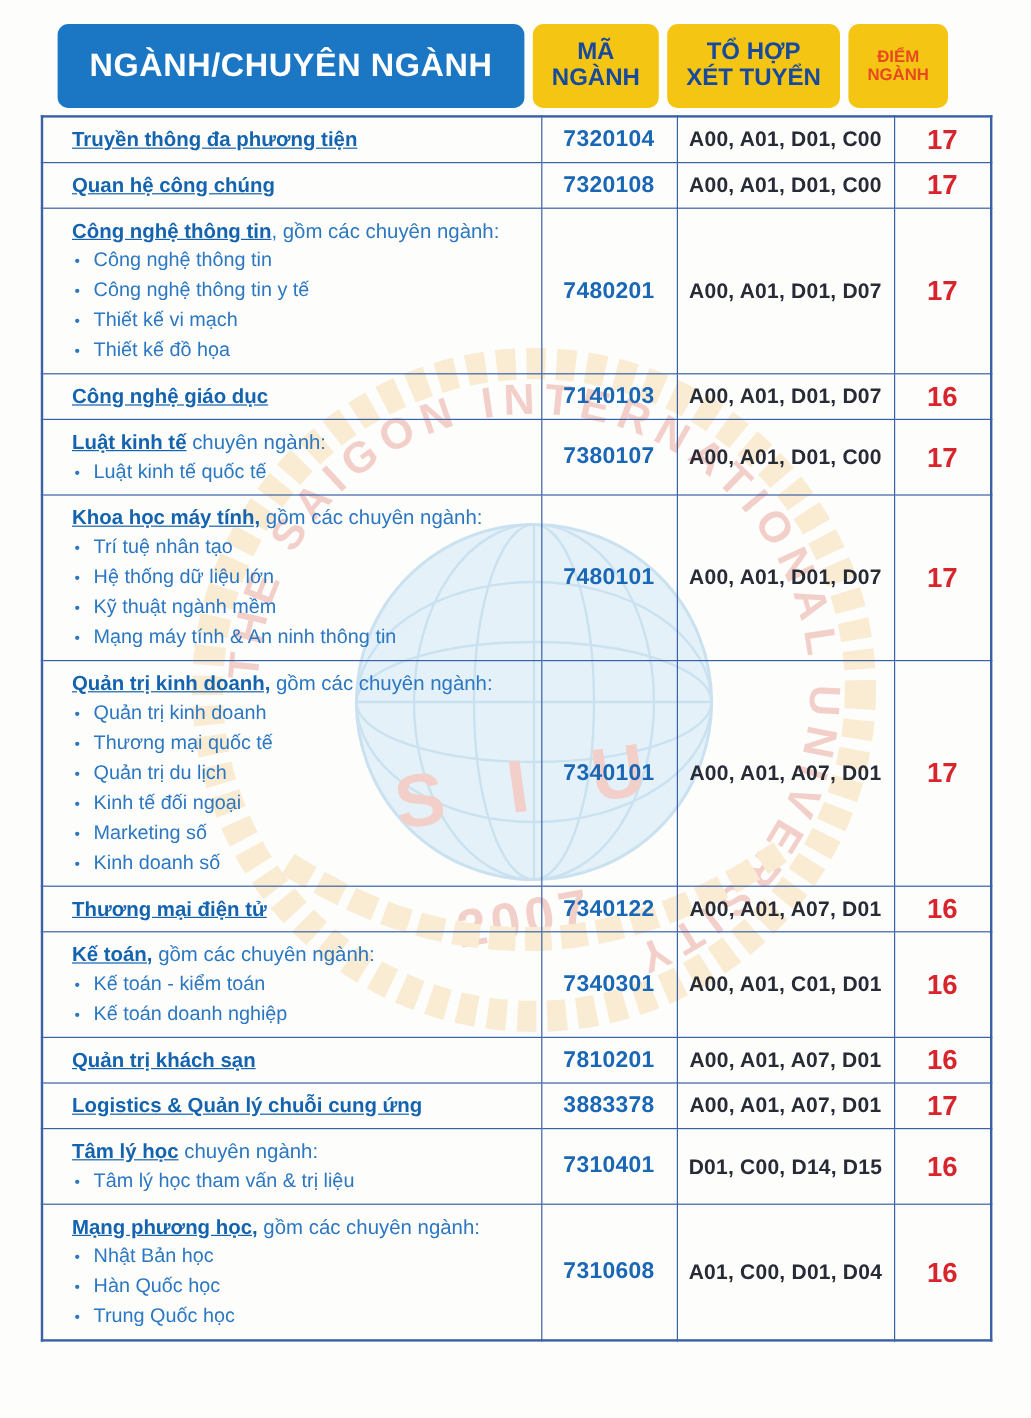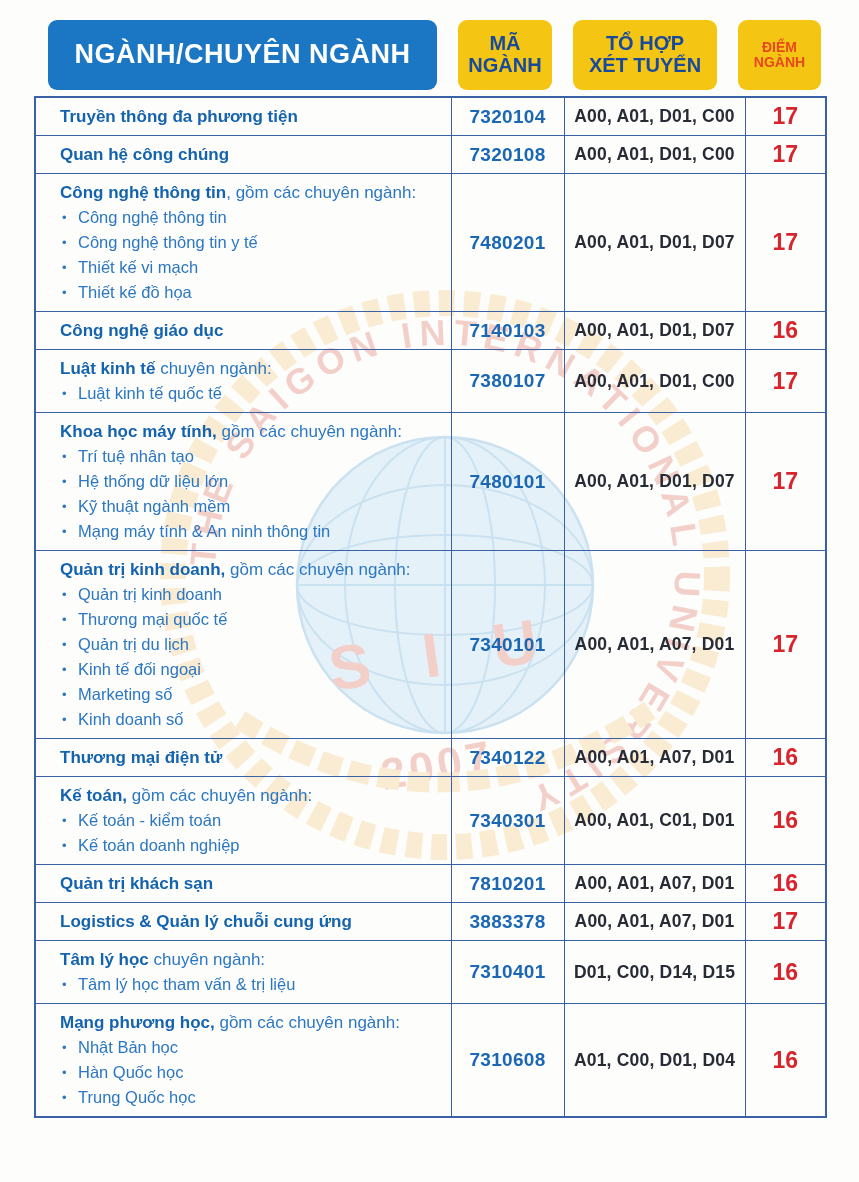--- a/index.html
+++ b/index.html
@@ -19,39 +19,39 @@
     --wm-grid:#99c6e6;
   }
   *{margin:0;padding:0;box-sizing:border-box;}
   html,body{width:859px;height:1182px;background:#fdfdfc;overflow:hidden;
     font-family:"Liberation Sans","DejaVu Sans",sans-serif;}
   .page{position:relative;width:859px;height:1182px;}
   
   .watermark{position:absolute;left:120px;top:250px;width:650px;height:660px;z-index:0;}
   
   .tbl-wrap{position:absolute;left:34px;top:20px;width:791px;z-index:1;}
-  .hdr-row{display:flex;margin-left:14px;width:777px;gap:21px;height:70px;}
+  .hdr-row{display:flex;margin-left:14px;width:777px;gap:7px;height:70px;}
   .hdr-cell{border-radius:9px;display:flex;flex-direction:column;justify-content:center;
     align-items:center;text-align:center;line-height:1.08;}
   .hdr-major{width:389px;background:var(--header-blue);color:#fff;font-weight:bold;
     font-size:27px;letter-spacing:.5px;}
-  .hdr-code{width:94px;background:var(--header-yellow);color:var(--header-navy);
+  .hdr-code{width:105px;background:var(--header-yellow);color:var(--header-navy);
     font-weight:bold;font-size:20px;}
   .hdr-combo{width:144px;background:var(--header-yellow);color:var(--header-navy);
     font-weight:bold;font-size:20px;}
   .hdr-score{width:83px;background:var(--header-yellow);color:var(--header-red);
     font-weight:bold;font-size:14px;}
   table.adm{margin-top:6px;border-collapse:collapse;table-layout:fixed;width:791px;
     background:transparent;}
   table.adm td{border:1.5px solid var(--border-blue);vertical-align:middle;
     background:transparent;}
   table.adm{border:2px solid var(--border-blue);}
   td.c-major{padding:6px 8px 6px 24px;}
   .major-line{line-height:25px;font-size:17px;}
-  .major-name{font-weight:bold;color:var(--major-blue);}
+  .major-name{font-weight:bold;color:var(--major-blue);text-decoration:underline;}
   .major-suffix{color:var(--light-blue);}
   ul.subs{list-style:none;}
   ul.subs li{position:relative;padding-left:18px;line-height:25px;font-size:16.5px;
     color:var(--light-blue);}
   ul.subs li::before{content:"•";position:absolute;left:2px;top:0;font-size:13px;
     line-height:25px;color:var(--light-blue);}
   td.c-code{text-align:center;font-weight:bold;font-size:19px;color:var(--code-blue);
     letter-spacing:.3px;}
   td.c-combo{text-align:center;font-weight:bold;font-size:17.5px;color:var(--combo-dark);
     letter-spacing:.2px;}

